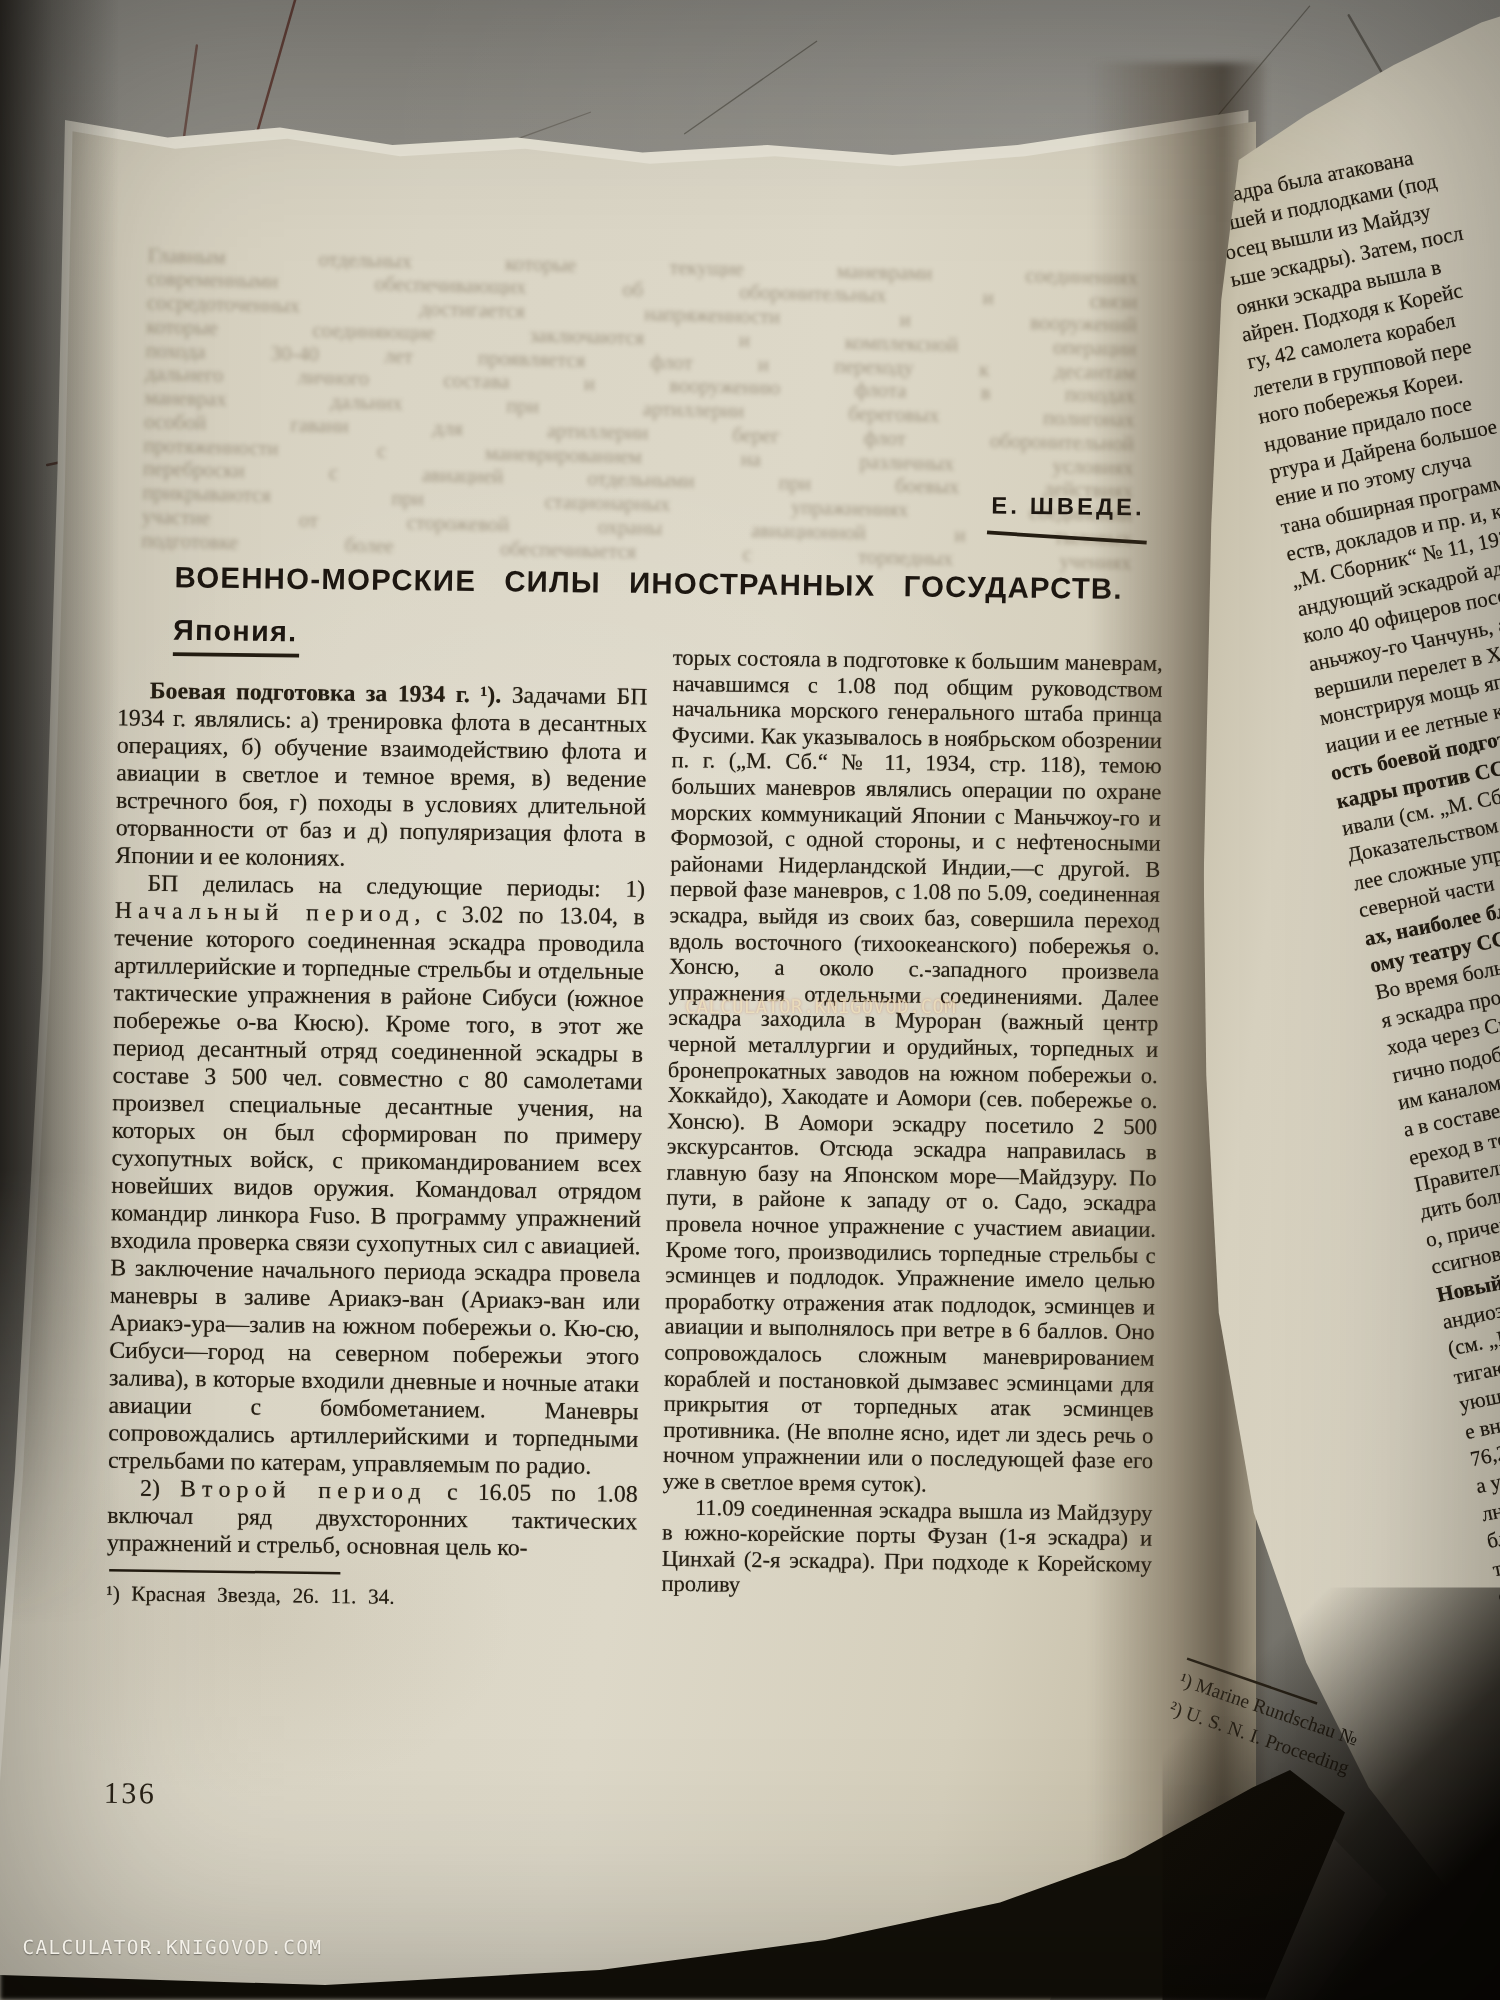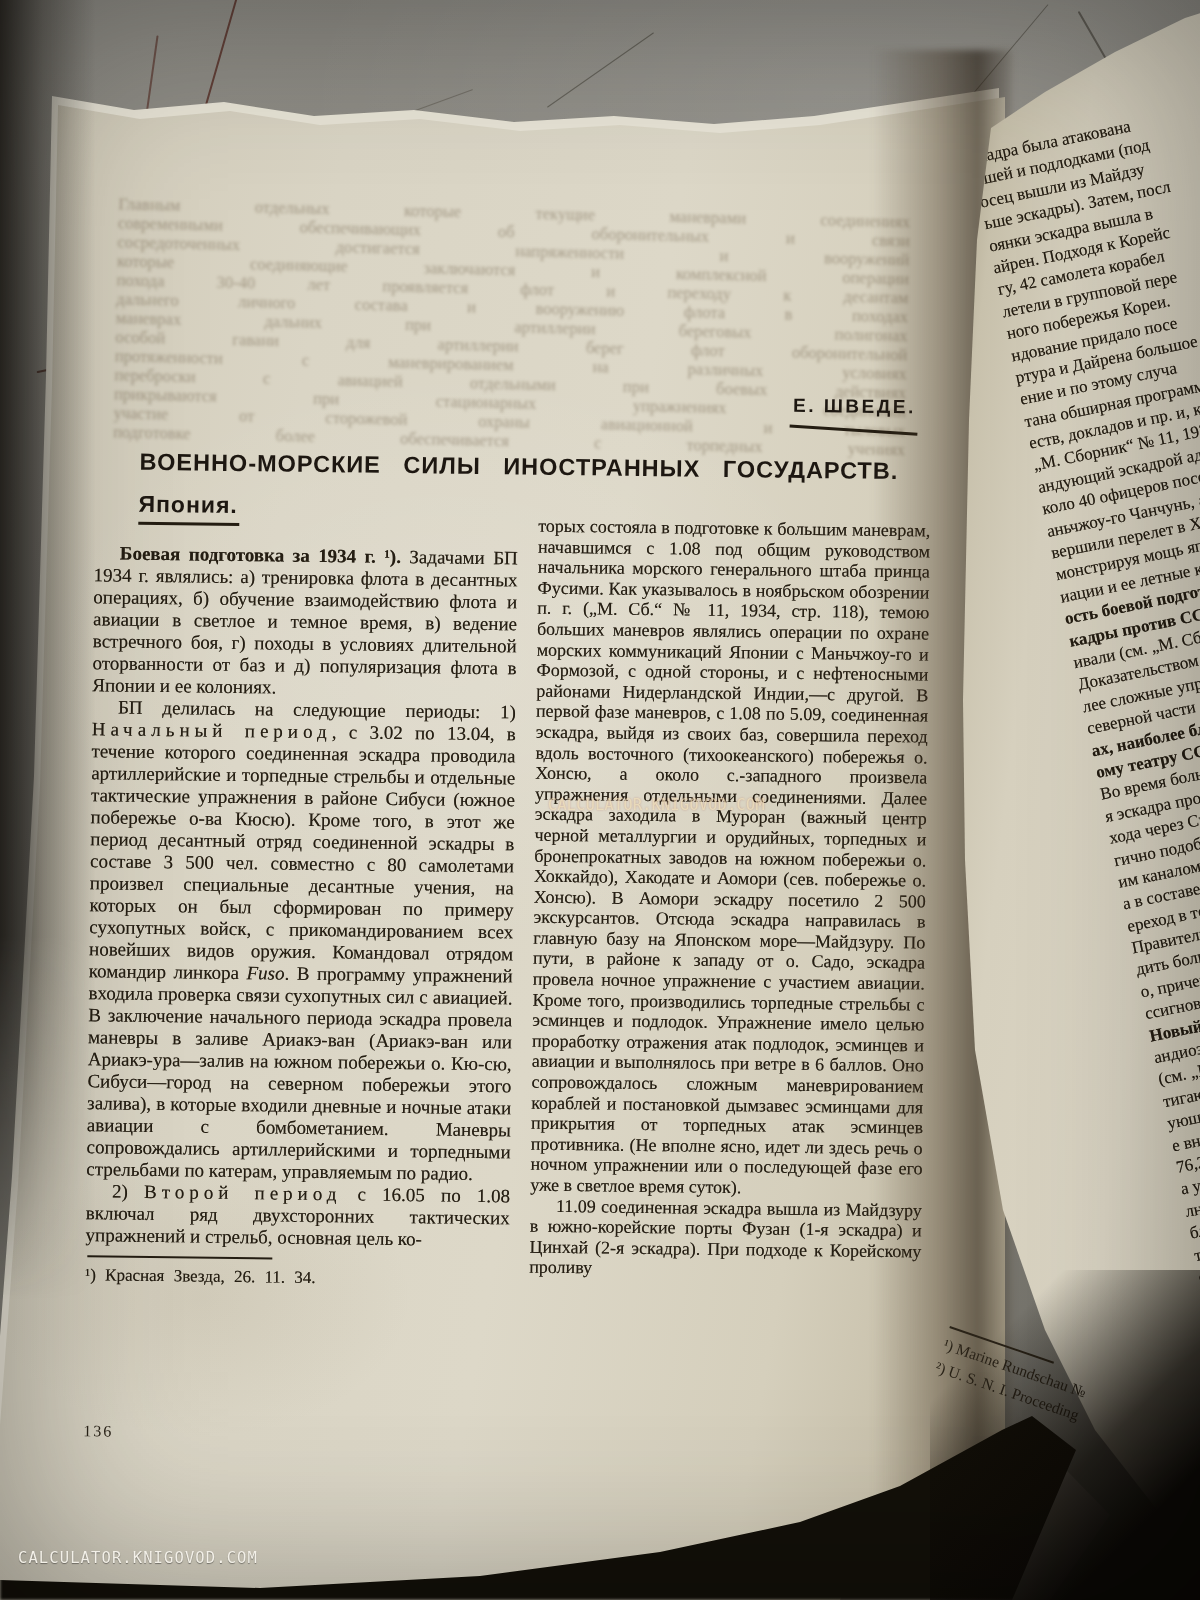--- a/index.html
+++ b/index.html
@@ -33,25 +33,25 @@
   #section{position:absolute;left:140px;top:410px;
     font-family:"Liberation Sans",sans-serif;font-weight:bold;font-size:23px;letter-spacing:1px;
     border-bottom:3px solid #241d12;padding:0 2px 4px 0;color:#1d1711;}
   
   .col{position:absolute;text-align:justify;color:#251e13;text-shadow:0 0 .6px rgba(37,30,19,.65);}
   #col-left{left:96px;top:462px;width:424px;font-size:19px;line-height:22px;}
   #col-right{left:540px;top:430px;width:392px;font-size:18px;line-height:20.6px;}
   .col p{margin:0;}
   .col p.ind{text-indent:26px;}
   .run-b{font-weight:bold;}
-  .run-i{font-style:italic;}
+  .run-i{}
   .run-sp{letter-spacing:5px;}
   #footnote-rule{width:185px;height:2px;background:#241d12;margin:9px 0 7px 2px;}
   #footnote{font-size:17px;word-spacing:5px;}
-  #page-number{position:absolute;left:96px;top:1342px;font-size:16px;letter-spacing:2px;color:#2a2318;}
+  #page-number{position:absolute;left:96px;top:1342px;font-size:24px;letter-spacing:2px;color:#2a2318;}
   
   #right-page{position:absolute;left:925px;top:0;width:285px;height:1520px;z-index:4;
     background:linear-gradient(97deg,#837a64 0%,#a89f88 9%,#c8c1ac 20%,#d7d1bf 38%,#dbd5c4 70%,#d2ccb9 100%);
     clip-path:polygon(66px 128px,120px 92px,190px 52px,260px 18px,285px 10px,285px 1520px,240px 1520px,170px 1430px,120px 1330px,78px 1210px,50px 1050px,40px 860px,38px 700px,44px 420px,52px 240px);}
   #rp-text{position:absolute;left:44px;top:148px;width:460px;transform:rotate(-11.5deg);transform-origin:0 0;
     font-size:17px;line-height:22.4px;color:#241d12;white-space:nowrap;text-shadow:0 0 .6px rgba(36,29,18,.6);}
   .rp-line{height:22.4px;}
   #rp-foot{position:absolute;left:950px;top:1326px;z-index:6;transform:rotate(19deg);transform-origin:0 0;
     font-size:15.5px;color:#2a2318;white-space:nowrap;line-height:24px;}
   #rp-foot-rule{width:110px;height:2px;background:#2a2318;margin-bottom:5px;}

